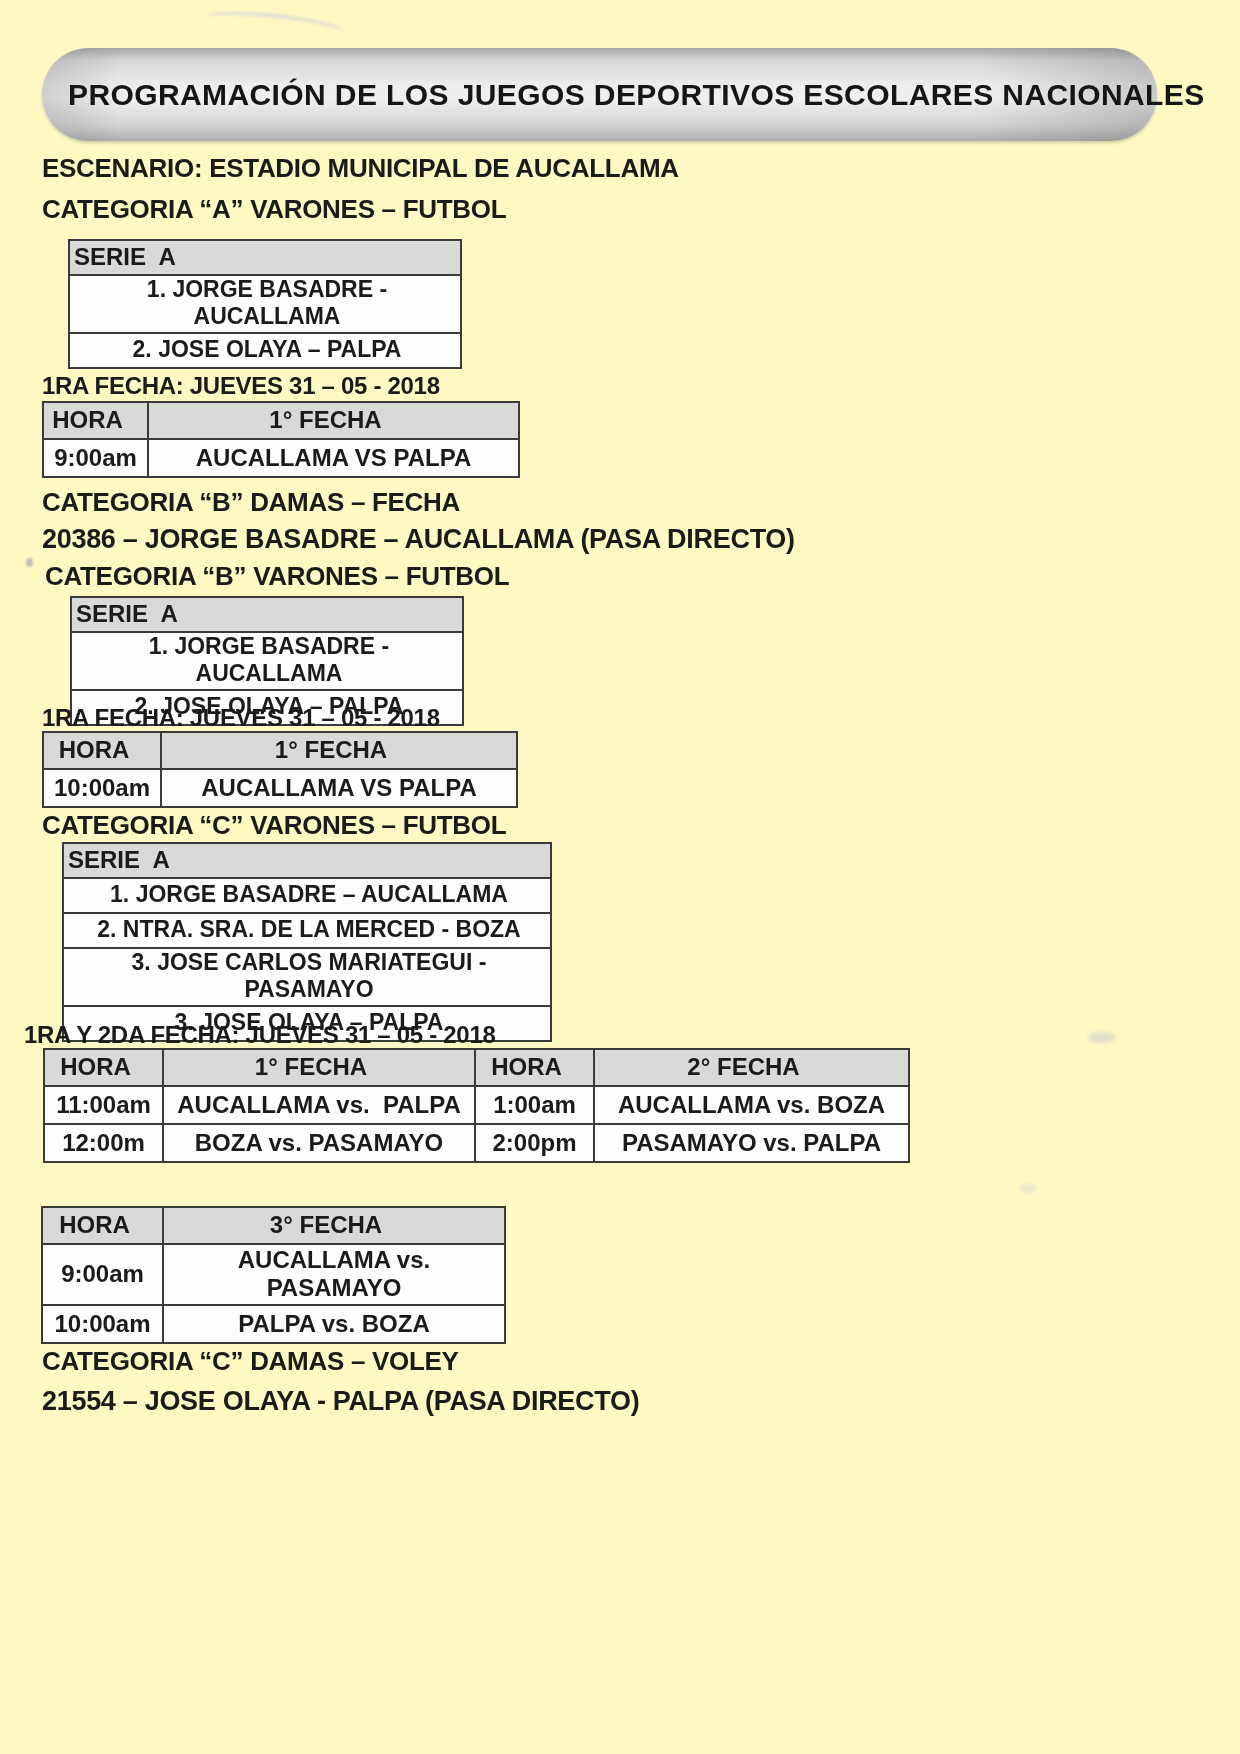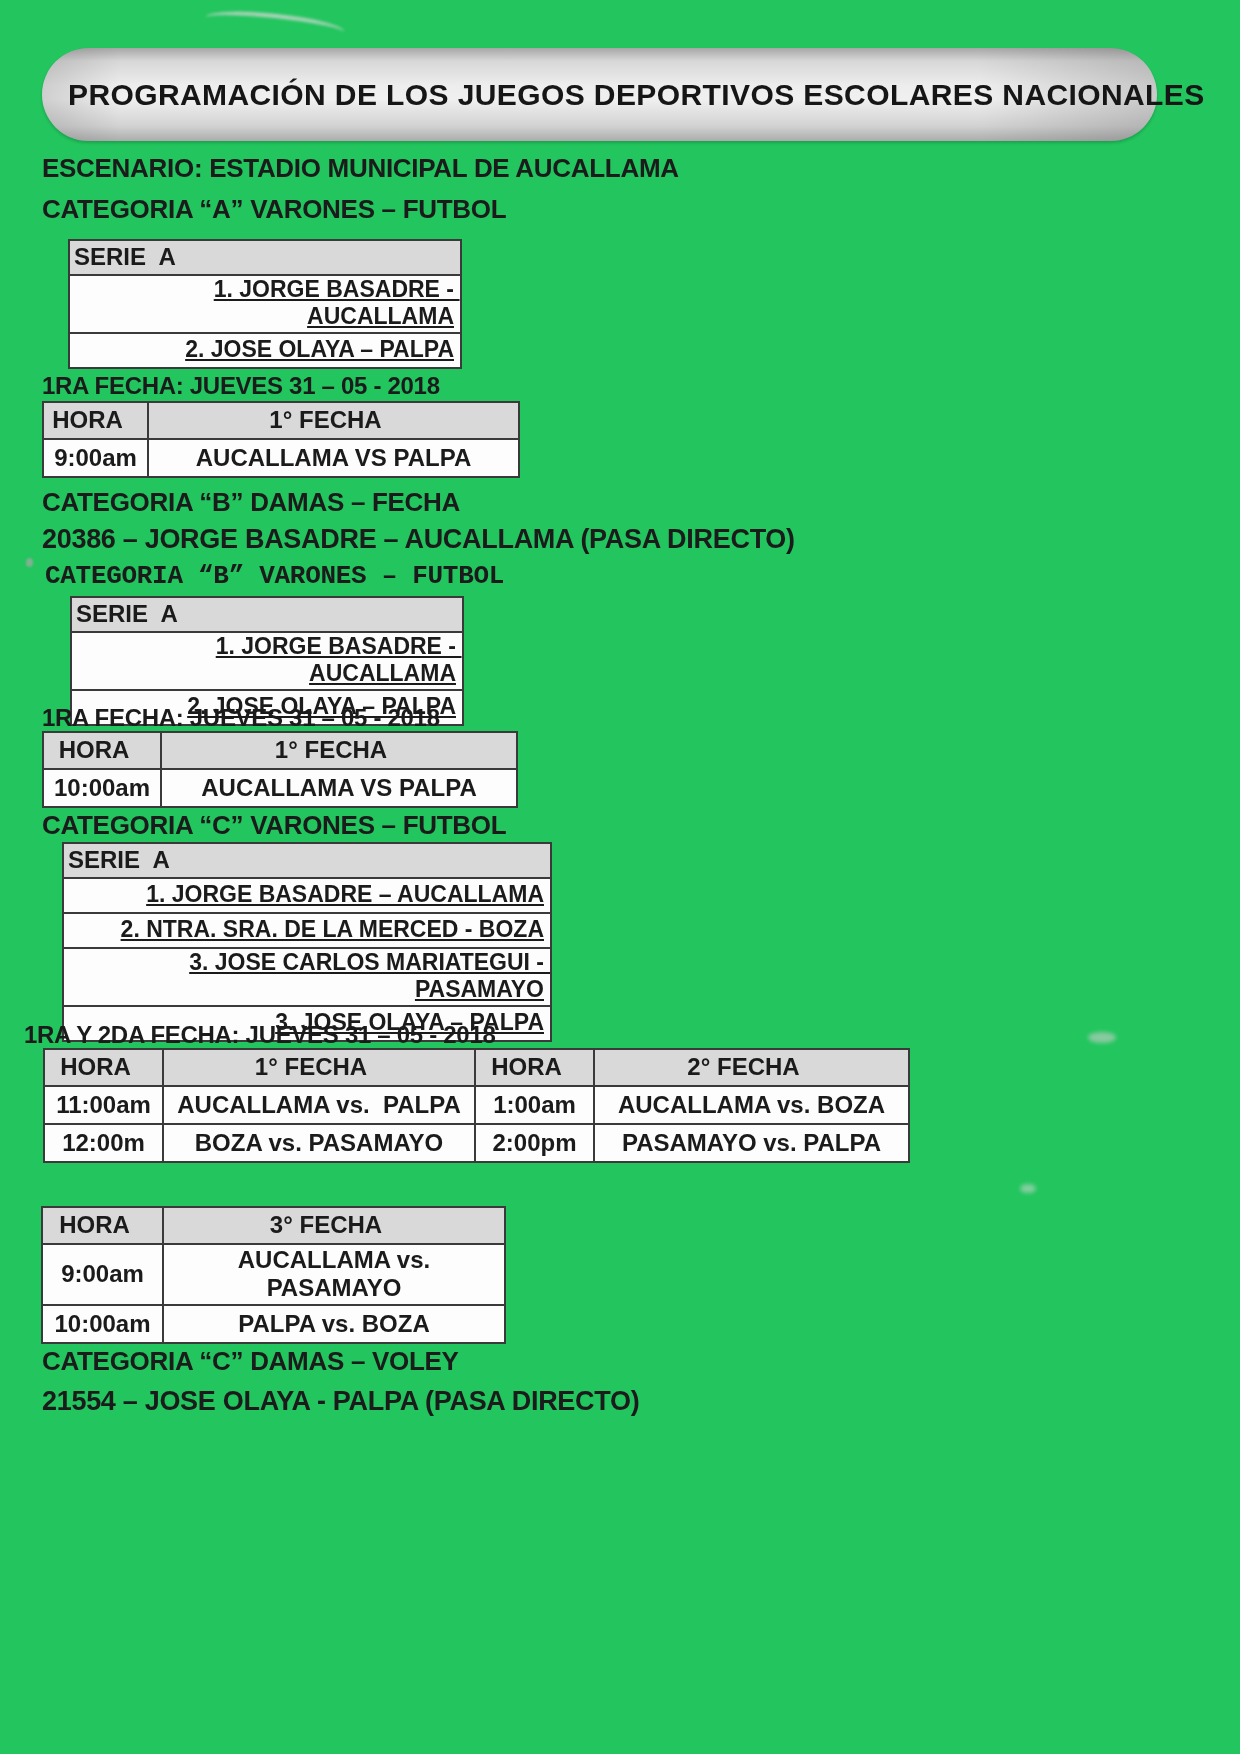--- a/index.html
+++ b/index.html
@@ -1,20 +1,20 @@
 <!DOCTYPE html>
 <html><head>
 <meta charset="utf-8">
 <style>
   html, body { margin: 0; padding: 0; }
   .page {
     position: relative;
     width: 1240px;
     height: 1754px;
-    background: #22c55e;
+    background: #fef9c3;
     overflow: hidden;
     font-family: "Liberation Sans", "DejaVu Sans", sans-serif;
     font-weight: 700;
     color: #1b1b1b;
   }
   .abs { position: absolute; }
 
   
   .banner {
     left: 42px; top: 48px;
@@ -49,23 +49,22 @@
   }
   th { background: #d9d9d9; }
 
   .serie-table { }
   .serie-table th {
     font-size: 24px; height: 31px;
     text-align: left; padding: 0 8px 2px 4px;
   }
   .serie-table td {
     font-size: 23px; height: 31px;
-    text-align: right; padding: 0 6px 2px 10px;
+    text-align: center; padding: 0 6px 2px 10px;
     background: #fdfdfd;
-    text-decoration: underline;
   }
 
   .sched-table th { font-size: 24px; height: 33px; text-align: center; padding: 0 20px 2px 4px; }
   .sched-table td { font-size: 24px; height: 33px; text-align: center; padding: 1px 4px 2px 4px; margin-top: 27px; }
 
   
   .dot-artifact {
     left: 26px; top: 558px; width: 7px; height: 9px;
     background: #a9a9a9; border-radius: 50%;
     opacity: .7; filter: blur(1px);
@@ -138,21 +137,21 @@
         <td>9:00am</td>
         <td>AUCALLAMA VS PALPA</td>
       </tr>
     </tbody>
   </table>
 
   <div class="abs heading" style="left:42px; top:486px;">CATEGORIA “B” DAMAS – FECHA</div>
 
   <div class="abs pasa-line" style="left:42px; top:522px;">20386 – JORGE BASADRE – AUCALLAMA (PASA DIRECTO)</div>
 
-  <div class="abs heading" style="left:45px; top:560px;font-family:Liberation Mono, monospace;">CATEGORIA “B” VARONES – FUTBOL</div>
+  <div class="abs heading" style="left:45px; top:560px;">CATEGORIA “B” VARONES – FUTBOL</div>
 
   <table class="abs serie-table" style="left:70px; top:596px; width:394px;">
     <thead>
       <tr>
         <th>SERIE  A</th>
       </tr>
     </thead>
     <tbody>
       <tr>
         <td>1. JORGE BASADRE - AUCALLAMA</td>

